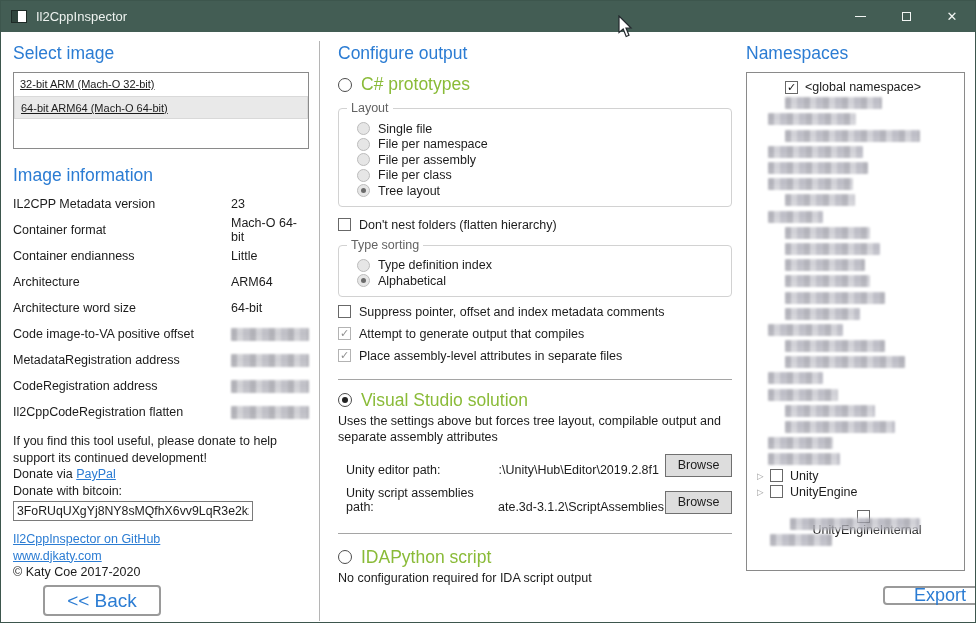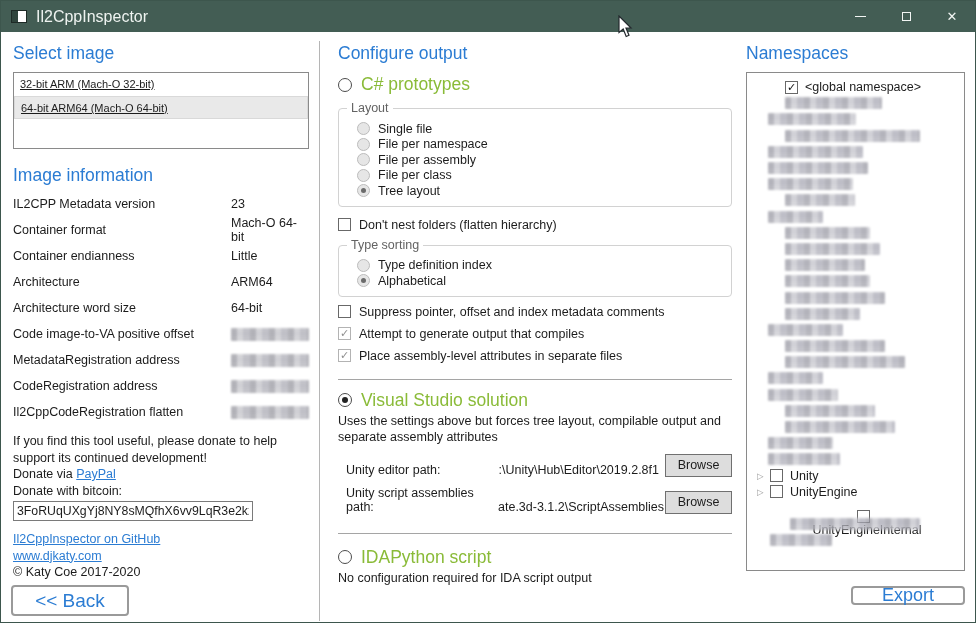--- a/index.html
+++ b/index.html
@@ -6,21 +6,21 @@
   *{box-sizing:border-box;}
   #window{
     position:relative;width:976px;height:623px;background:#ffffff;
     border:1px solid #3d564d;overflow:hidden;
     font-family:"Liberation Sans",sans-serif;color:#1c1c1c;
   }
   
   .titlebar{height:31px;background:#435d54;display:flex;align-items:center;}
   .app-icon{width:16px;height:13px;margin-left:10px;border:1px solid #1d2a26;background:#fff;position:relative;}
   .app-icon::before{content:"";position:absolute;left:0;top:0;bottom:0;width:6px;background:#2e443c;}
-  .title-text{margin-left:9px;font-size:16px;color:#eef3f0;}
+  .title-text{margin-left:9px;font-size:13px;color:#eef3f0;}
   .win-controls{margin-left:auto;display:flex;height:31px;}
   .wbtn{width:46px;height:31px;display:flex;align-items:center;justify-content:center;
         color:#f2f5f3;font-size:13px;cursor:default;}
   .wbtn .bar{width:11px;height:1px;background:#f2f5f3;}
   .wbtn .box{width:9px;height:9px;border:1px solid #f2f5f3;}
   
   .h-blue{font-size:17.5px;color:#2b7cd3;font-weight:400;margin:0;}
   .green{color:#8abb38;}
   
   .left-panel{position:absolute;left:12px;top:42px;width:296px;font-size:12.5px;}
@@ -40,21 +40,21 @@
     filter:blur(1.2px);
   }
   .blurblock.show{display:block;}
   .donate{margin-top:8px;line-height:16.5px;}
   a.link{color:#2b7cd3;text-decoration:underline;cursor:pointer;}
   .btc-input{width:240px;height:20px;border:1px solid #7a7a7a;font-family:"Liberation Sans",sans-serif;
              font-size:12.3px;padding:1px 3px;margin-top:2px;color:#1c1c1c;}
   .links{margin-top:10px;line-height:16.5px;}
   .links a{display:inline-block;}
   .big-btn{position:absolute;background:#fff;border:2px solid #9a9a9a;border-radius:4px;
-           color:#2b7cd3;display:flex;align-items:center;justify-content:center;cursor:default;}
+           color:#2b7cd3;display:flex;align-items:center;justify-content:center;cursor:default;margin-left:32px;}
   #back-btn{left:10px;top:584px;width:118px;height:31px;font-size:19px;}
   #export-btn{left:850px;top:585px;width:114px;height:19px;font-size:18px;}
   
   .vdivider{position:absolute;left:318px;top:40px;height:580px;width:1px;background:#b5b5b5;}
   
   .mid-panel{position:absolute;left:337px;top:42px;width:394px;font-size:12.5px;}
   .sect-row{display:flex;align-items:center;margin-top:10px;}
   .srad{width:14px;height:14px;border:1px solid #4c4c4c;border-radius:50%;background:#fff;
         margin-right:9px;position:relative;flex:none;}
   .srad.sel::after{content:"";position:absolute;left:3px;top:3px;width:6px;height:6px;border-radius:50%;background:#222;}

